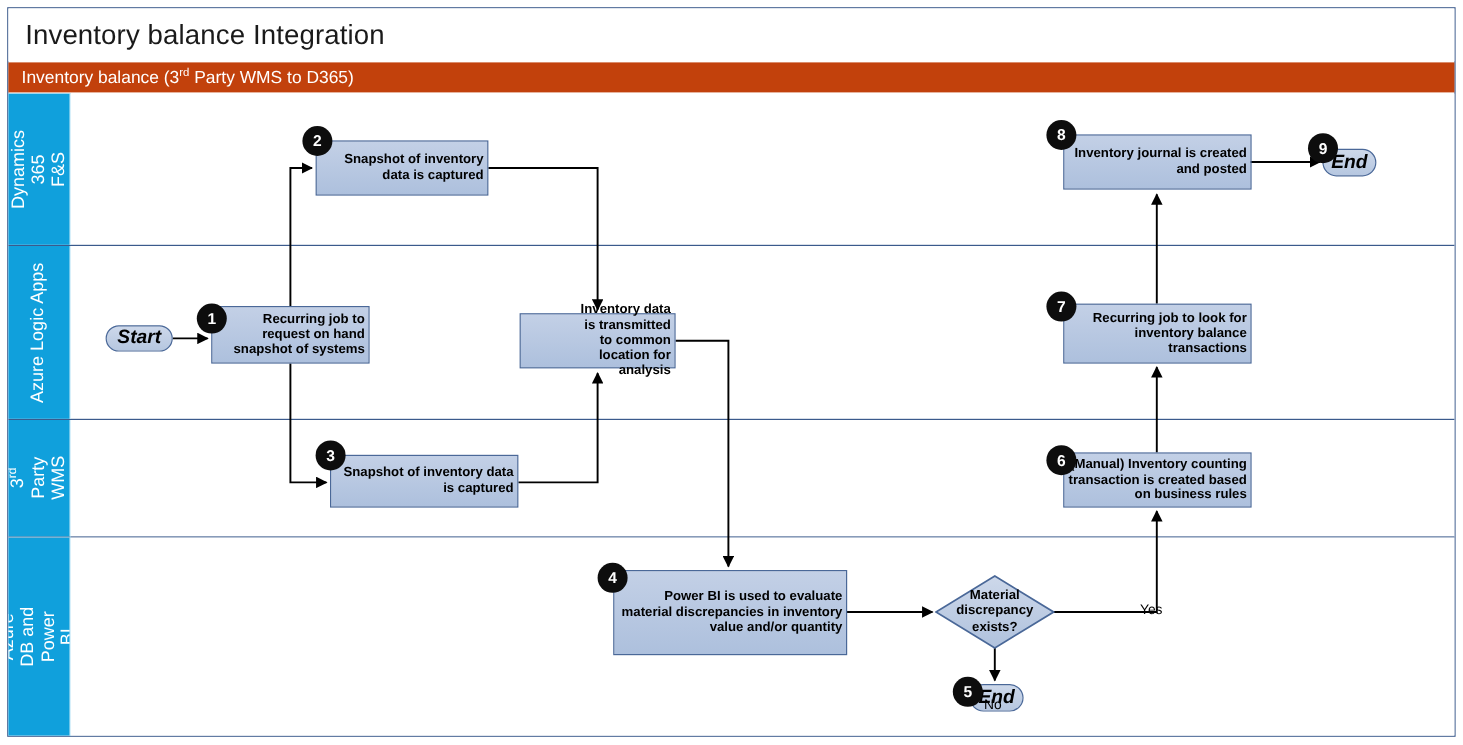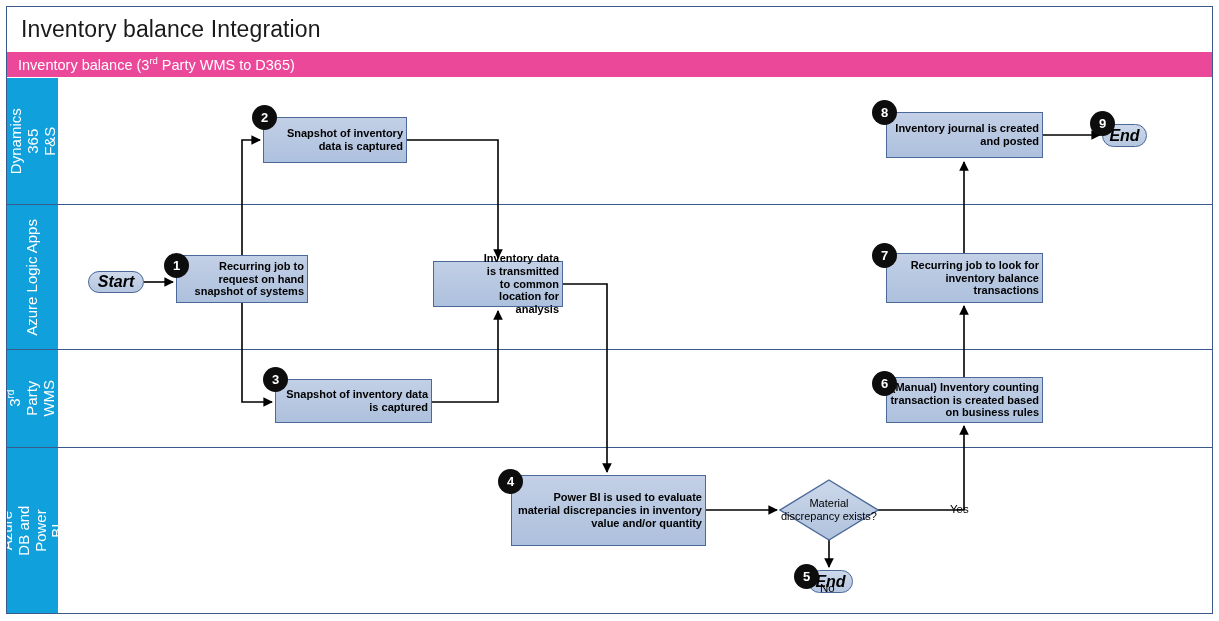--- a/index.html
+++ b/index.html
@@ -45,21 +45,21 @@
     letter-spacing: 0.1px;
     white-space: nowrap;
     text-align: center;
   }
 
   
   .subtitle-band {
     position: absolute;
     left: 7px; top: 52px;
     width: 1205px; height: 25px;
-    background: #ec4899;
+    background: #c2410c;
     display: flex;
     align-items: center;
     box-sizing: border-box;
   }
   .subtitle-band .subtitle-text {
     font-size: 14.5px;
     color: #ffffff;
     padding-left: 11px;
     white-space: nowrap;
   }
@@ -146,21 +146,21 @@
   .decision-wrap svg { display: block; }
   .decision-label {
     position: absolute;
     left: 0; top: 0;
     width: 100%; height: 100%;
     display: flex;
     align-items: center;
     justify-content: center;
     text-align: center;
     font-size: 11px;
-    font-weight: normal;
+    font-weight: bold;
     color: #000000;
     line-height: 1.2;
     pointer-events: none;
   }
 
   
   .badge {
     position: absolute;
     width: 25px; height: 25px;
     border-radius: 50%;

